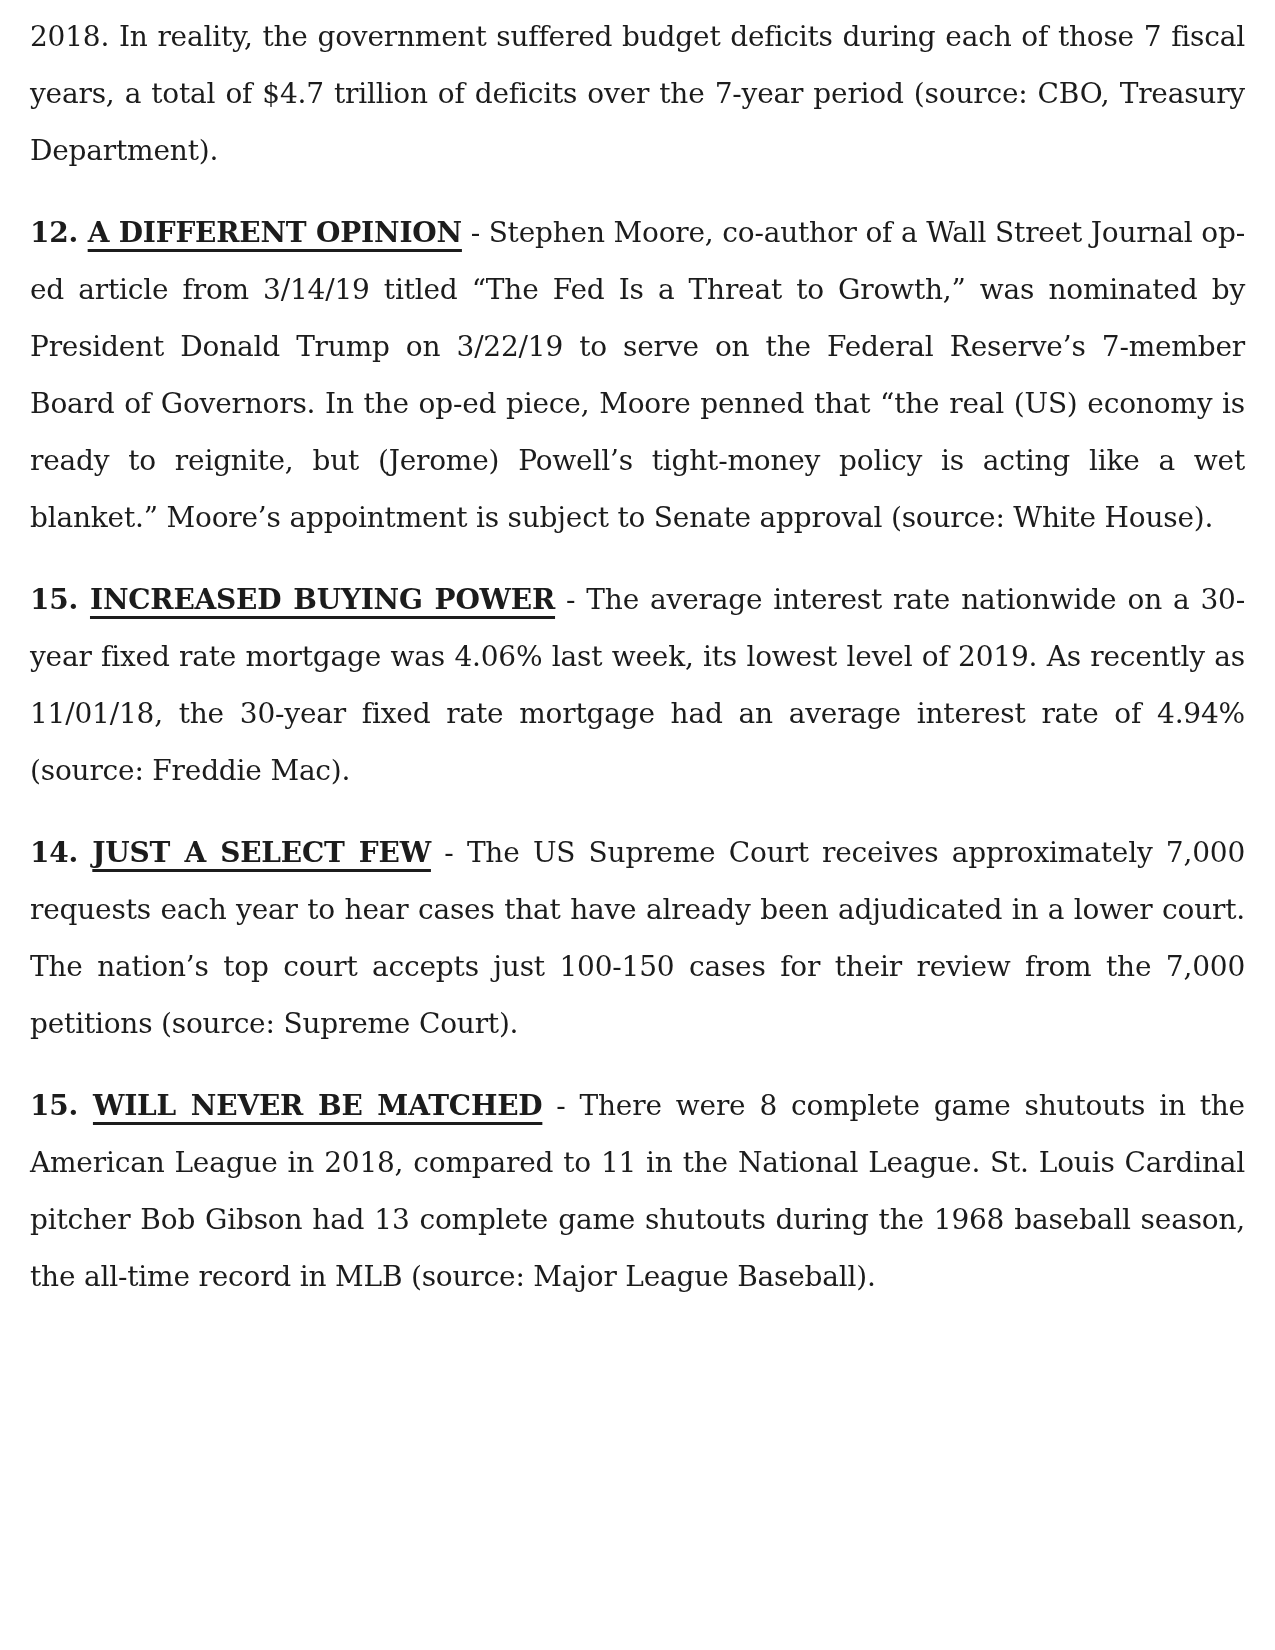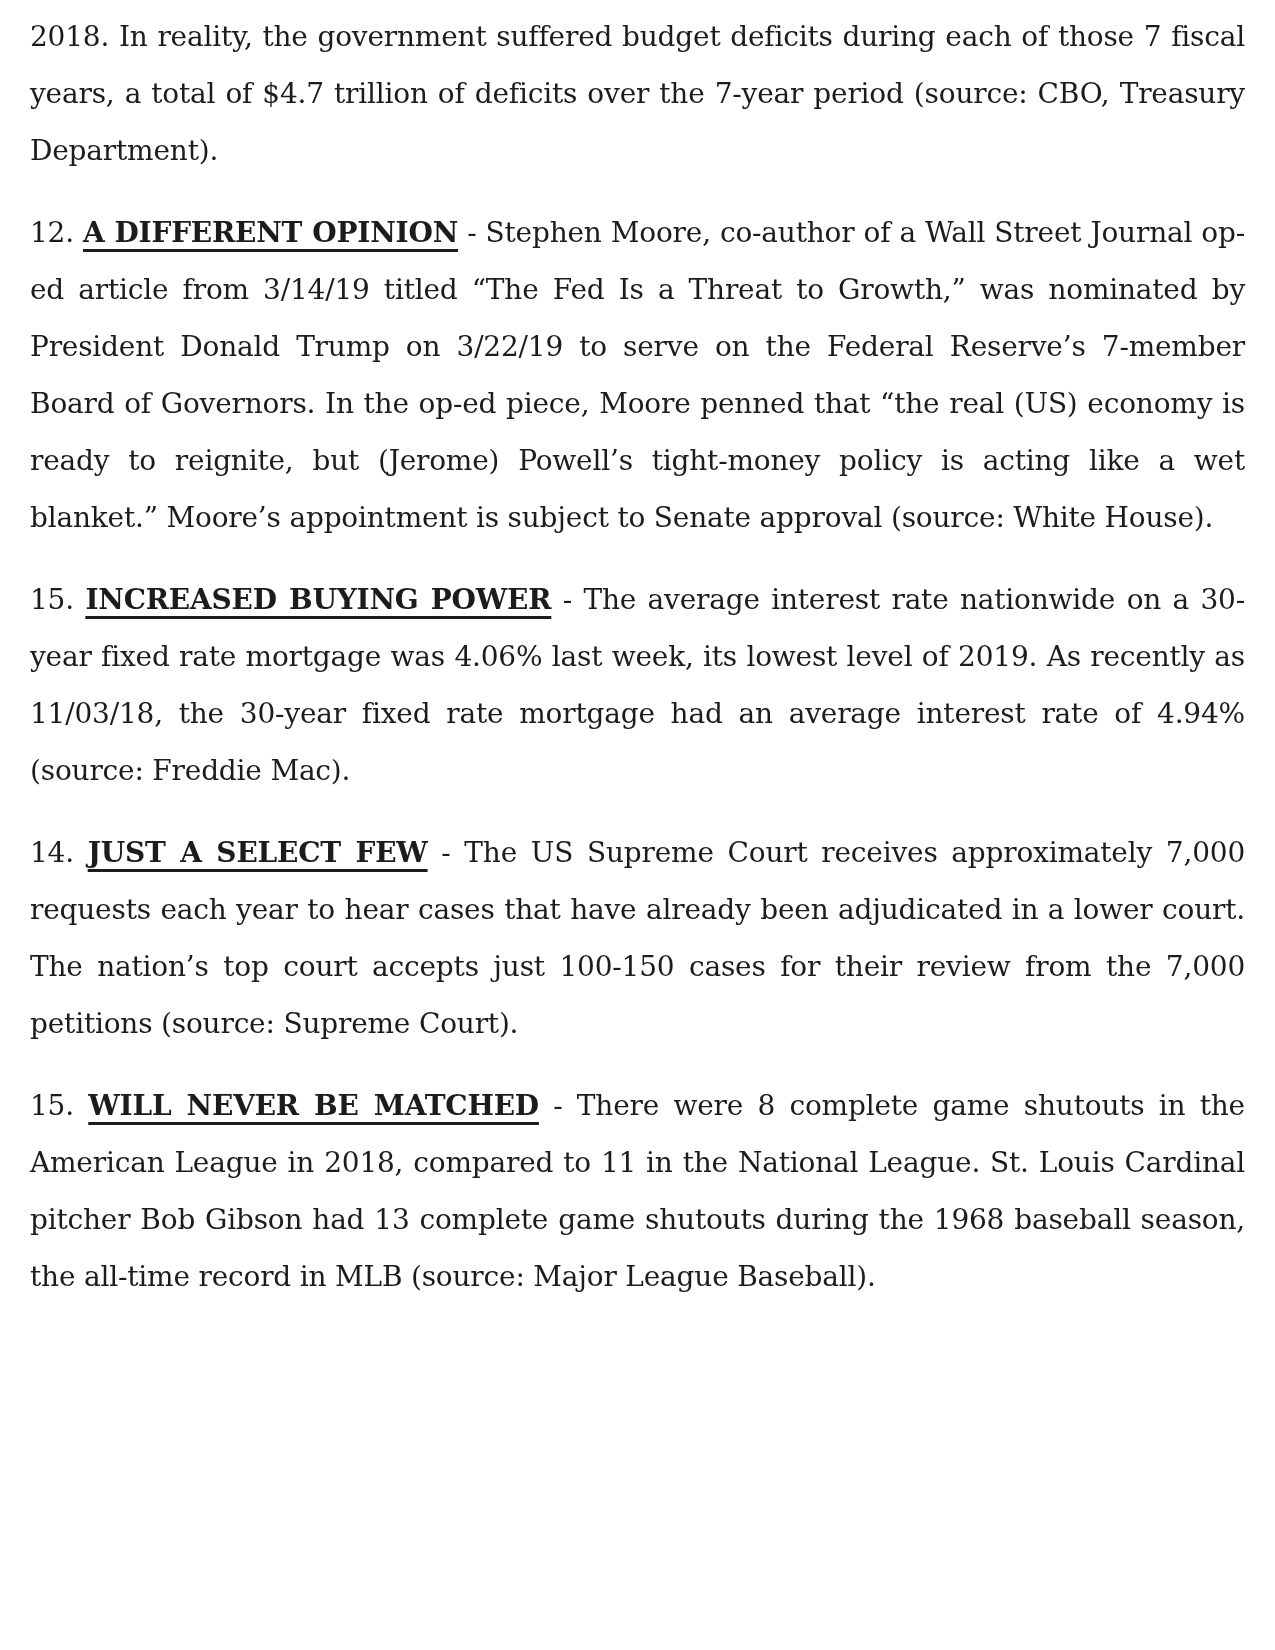--- a/index.html
+++ b/index.html
@@ -24,39 +24,39 @@
   .para {
     margin: 0 0 25px 0;
     font-size: 28px;
     line-height: 57px;
     letter-spacing: -0.2px;
     text-align: justify;
     text-justify: inter-word;
     color: #1c1c1c;
   }
   .num {
-    font-weight: normal;
+    font-weight: bold;
   }
   .hd {
     font-weight: bold;
     text-decoration: underline;
     text-decoration-thickness: 3px;
     text-underline-offset: 7px;
   }
   .sep, .bd {
     font-weight: normal;
   }
 </style>
 </head>
 <body>
 
 <div class="page">
   <p class="para">2018. In reality, the government suffered budget deficits during each of those 7 fiscal years, a total of $4.7 trillion of deficits over the 7-year period (source: CBO, Treasury Department).</p>
   <div id="items-container">
   <p class="para item"><span class="num">12. </span><span class="hd">A DIFFERENT OPINION</span><span class="sep"> - </span><span class="bd">Stephen Moore, co-author of a Wall Street Journal op-ed article from 3/14/19 titled “The Fed Is a Threat to Growth,” was nominated by President Donald Trump on 3/22/19 to serve on the Federal Reserve’s 7-member Board of Governors. In the op-ed piece, Moore penned that “the real (US) economy is ready to reignite, but (Jerome) Powell’s tight-money policy is acting like a wet blanket.” Moore’s appointment is subject to Senate approval (source: White House).</span></p>
 
-  <p class="para item"><span class="num">15. </span><span class="hd">INCREASED BUYING POWER</span><span class="sep"> - </span><span class="bd">The average interest rate nationwide on a 30-year fixed rate mortgage was 4.06% last week, its lowest level of 2019. As recently as 11/03/18, the 30-year fixed rate mortgage had an average interest rate of 4.94% (source: Freddie Mac).</span></p>
+  <p class="para item"><span class="num">15. </span><span class="hd">INCREASED BUYING POWER</span><span class="sep"> - </span><span class="bd">The average interest rate nationwide on a 30-year fixed rate mortgage was 4.06% last week, its lowest level of 2019. As recently as 11/01/18, the 30-year fixed rate mortgage had an average interest rate of 4.94% (source: Freddie Mac).</span></p>
 
   <p class="para item"><span class="num">14. </span><span class="hd">JUST A SELECT FEW</span><span class="sep"> - </span><span class="bd">The US Supreme Court receives approximately 7,000 requests each year to hear cases that have already been adjudicated in a lower court. The nation’s top court accepts just 100-150 cases for their review from the 7,000 petitions (source: Supreme Court).</span></p>
 
   <p class="para item"><span class="num">15. </span><span class="hd">WILL NEVER BE MATCHED</span><span class="sep"> - </span><span class="bd">There were 8 complete game shutouts in the American League in 2018, compared to 11 in the National League. St. Louis Cardinal pitcher Bob Gibson had 13 complete game shutouts during the 1968 baseball season, the all-time record in MLB (source: Major League Baseball).</span></p>
 </div>
 </div>
 
 </body></html>

